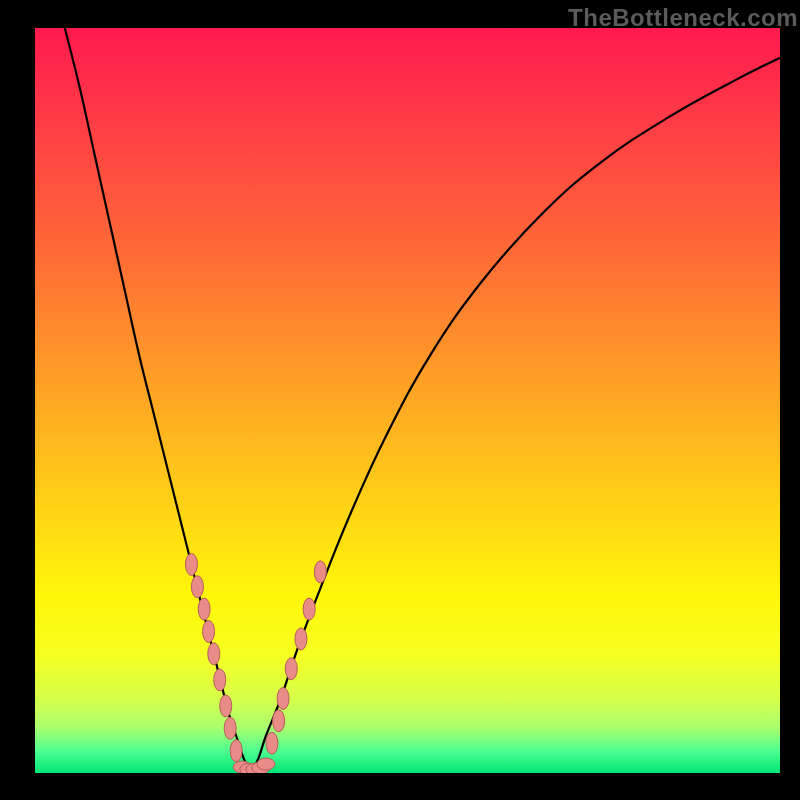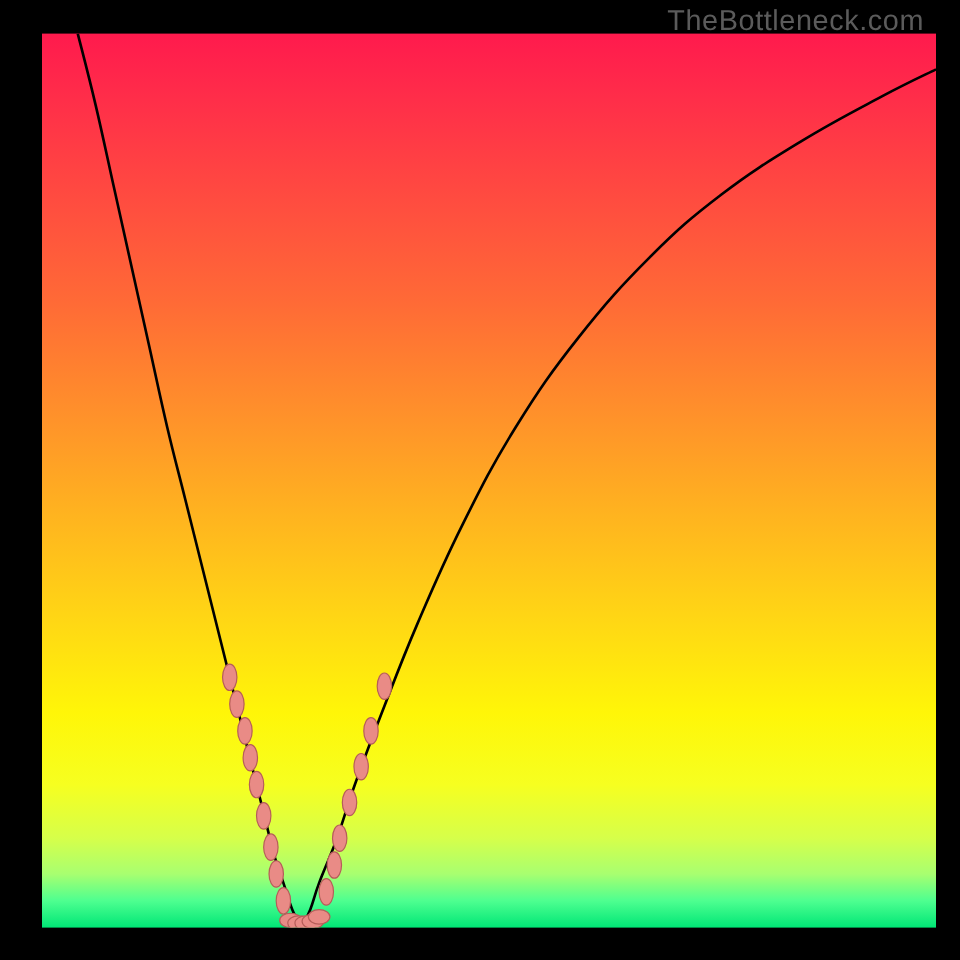--- a/index.html
+++ b/index.html
@@ -36,25 +36,25 @@
       #f6ff20 84%,
       #d6ff4a 90%,
       #a8ff70 94%,
       #4eff90 97%,
       #00e676 100%
     );
   }
   .watermark {
     position: absolute;
     top: 4px;
-    right: 30px;
+    right: 2px;
     color: #5b5b5b;
     font-size: 24px;
     letter-spacing: 0.5px;
-    font-weight: 400;
+    font-weight: 700;
     user-select: none;
     text-align: center;
   }
   svg.curves {
     position: absolute;
     left: 0;
     top: 0;
     width: 745px;
     height: 745px;
   }

